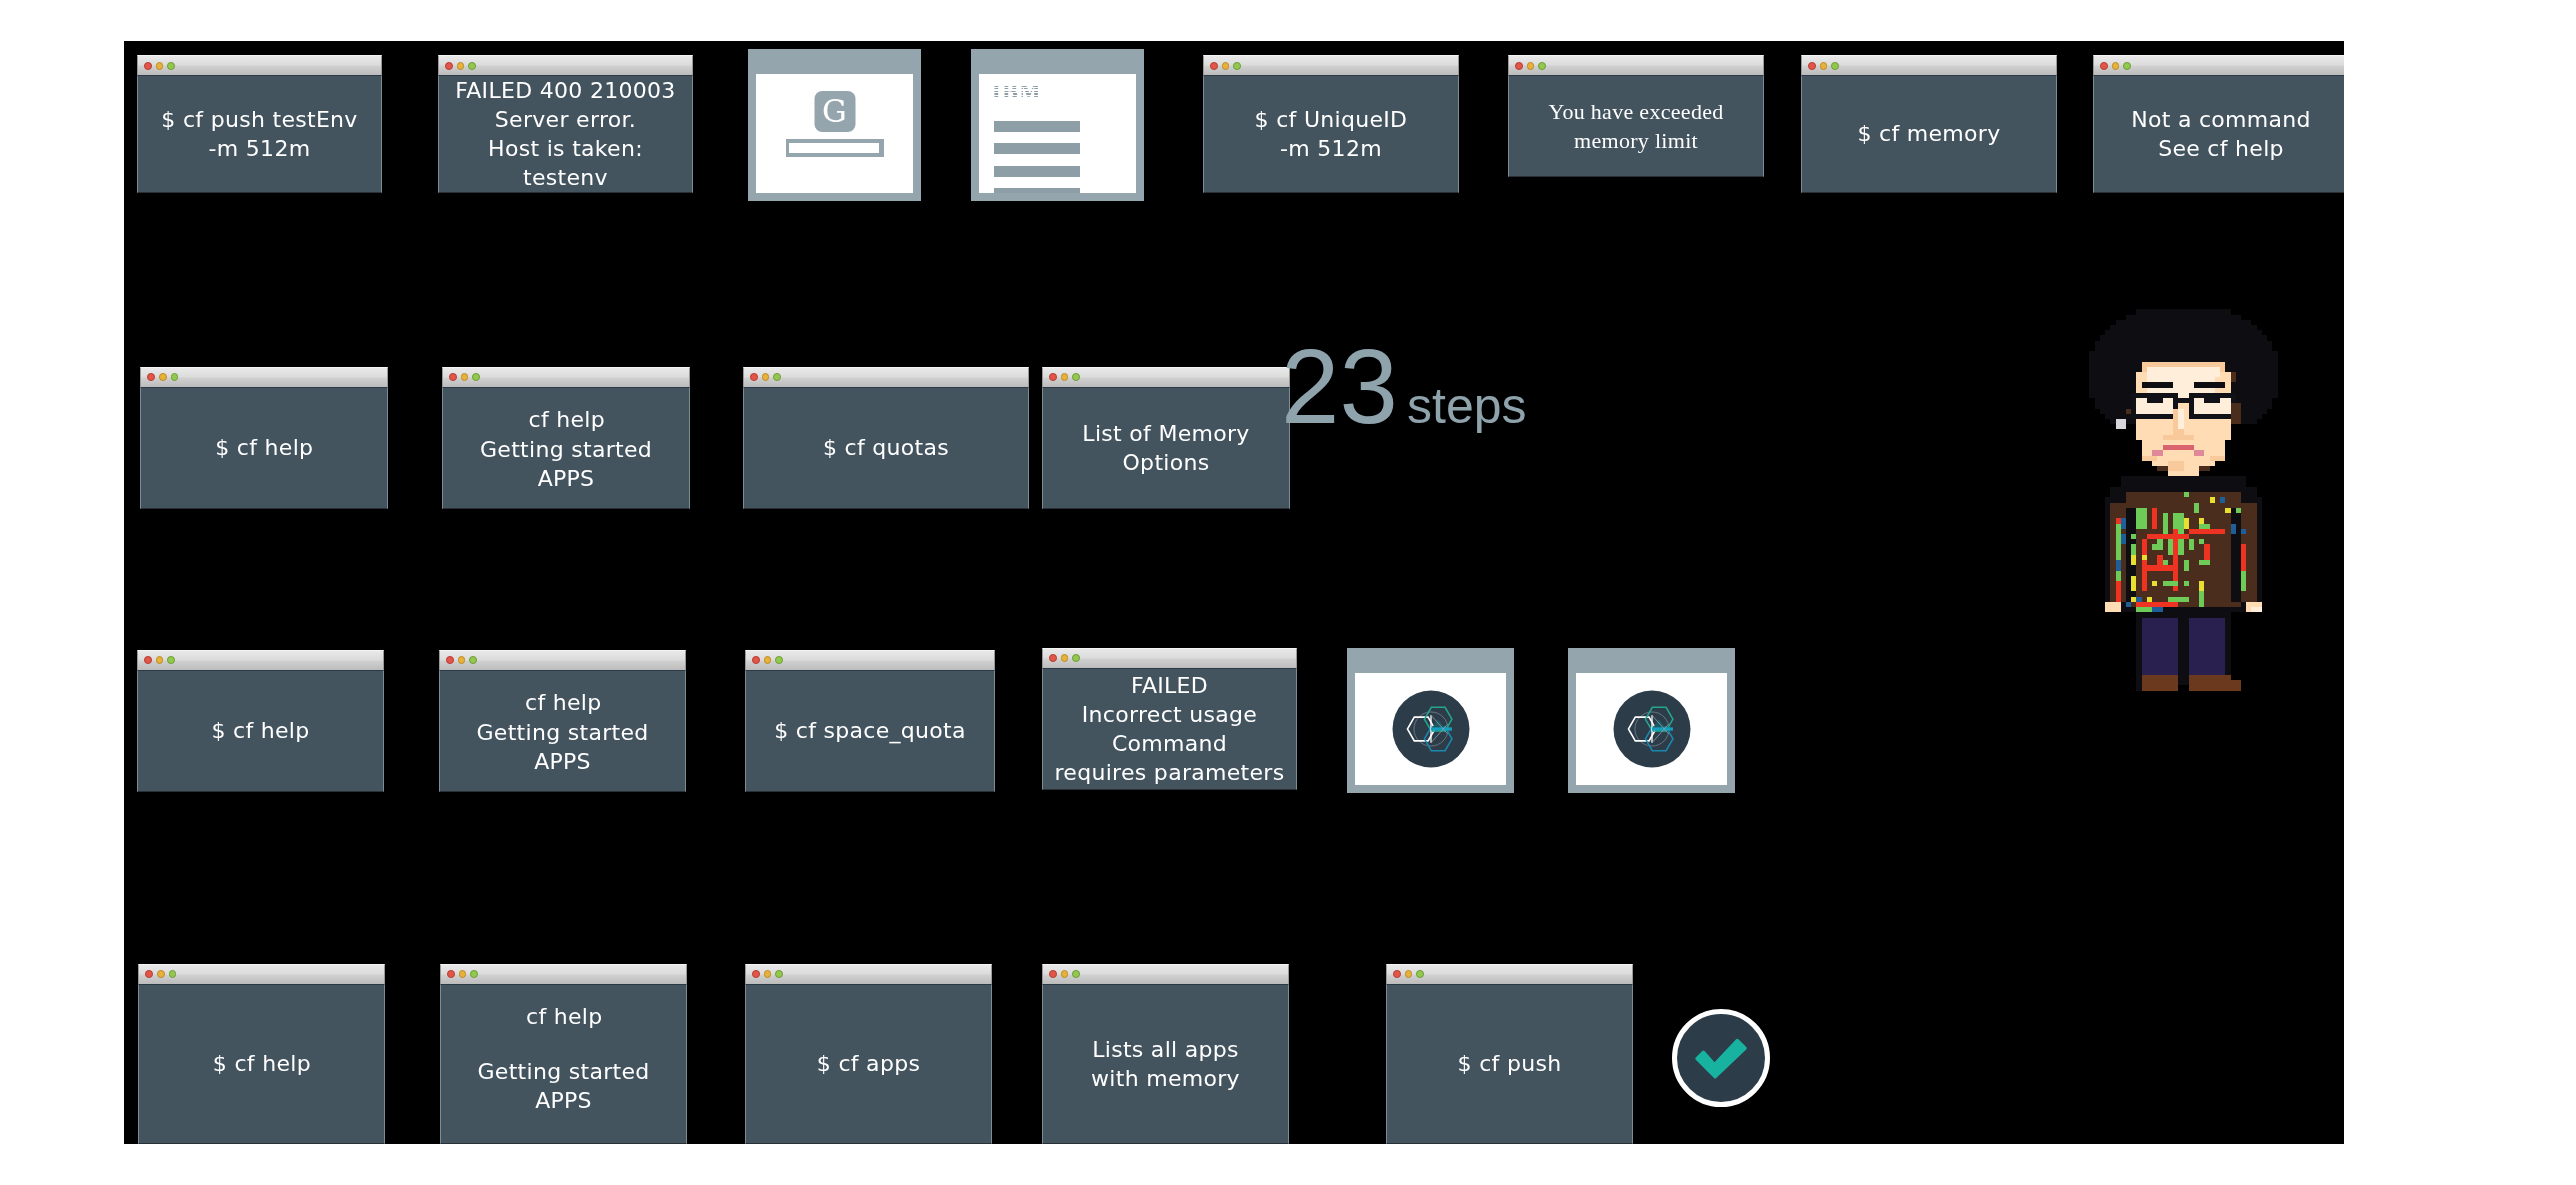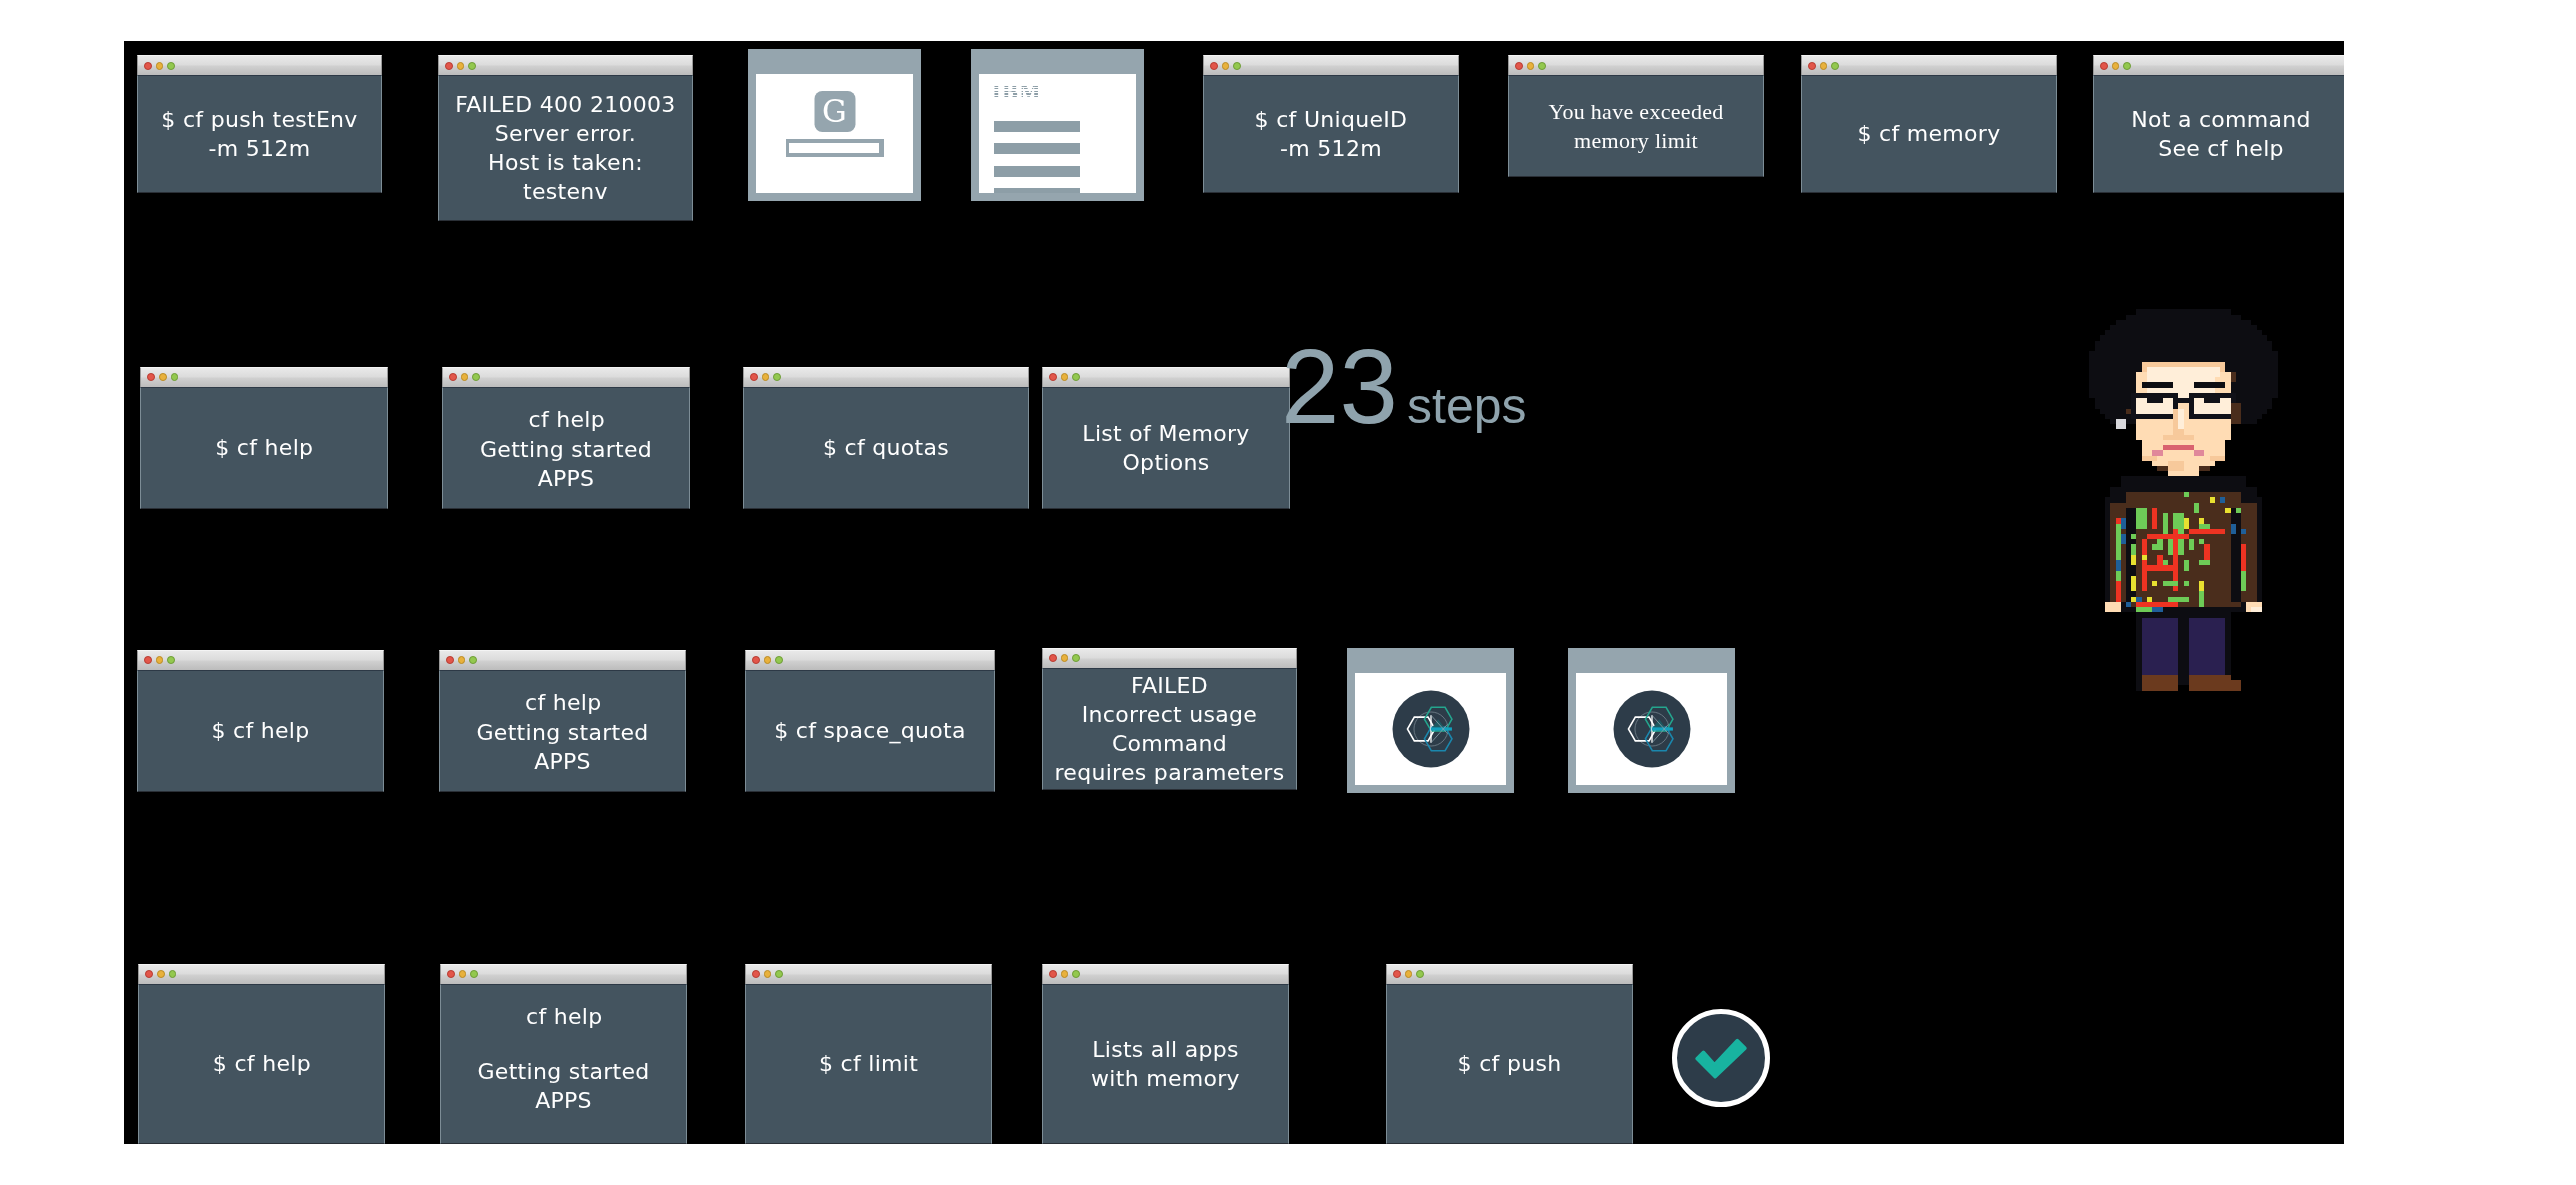--- a/index.html
+++ b/index.html
@@ -100,21 +100,21 @@
           <div class="txt mid">$ cf push testEnv
 -m 512m</div>
         </div>
       </div>
       <div class="win" style="left: 314px; top: 14.4px; width: 255px; height: 137px;">
         <div class="tbar">
           <span class="dot r"></span>
           <span class="dot y"></span>
           <span class="dot g"></span>
         </div>
-        <div class="body" style="height: 146px;">
+        <div class="body" style="height: 118px;">
           <div class="txt mid">FAILED 400 210003
 Server error.
 Host is taken:
 testenv</div>
         </div>
       </div>
       <div class="bwin" style="left: 624px; top: 7.8px; width: 173px; height: 152px;">
         <div class="bbar"></div>
         <div class="page">
           <div class="g-logo">G</div>
@@ -323,21 +323,21 @@
 APPS</div>
         </div>
       </div>
       <div class="win" style="left: 621px; top: 923px; width: 247px; height: 180px;">
         <div class="tbar">
           <span class="dot r"></span>
           <span class="dot y"></span>
           <span class="dot g"></span>
         </div>
         <div class="body" style="height: 160px;">
-          <div class="txt mid">$ cf limit</div>
+          <div class="txt mid">$ cf apps</div>
         </div>
       </div>
       <div class="win" style="left: 918px; top: 923px; width: 247px; height: 180px;">
         <div class="tbar">
           <span class="dot r"></span>
           <span class="dot y"></span>
           <span class="dot g"></span>
         </div>
         <div class="body" style="height: 160px;">
           <div class="txt mid">Lists all apps

